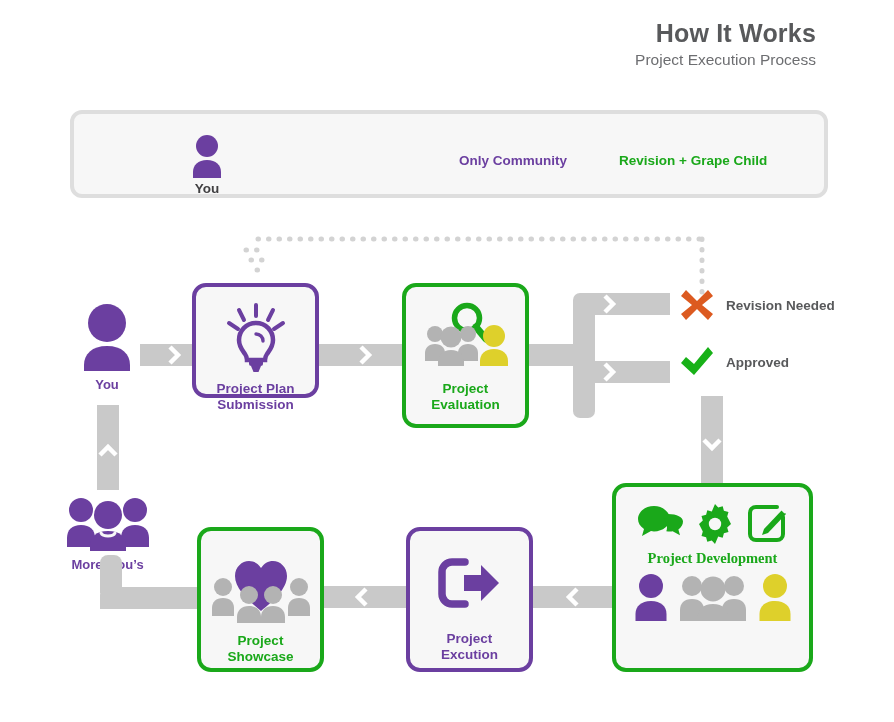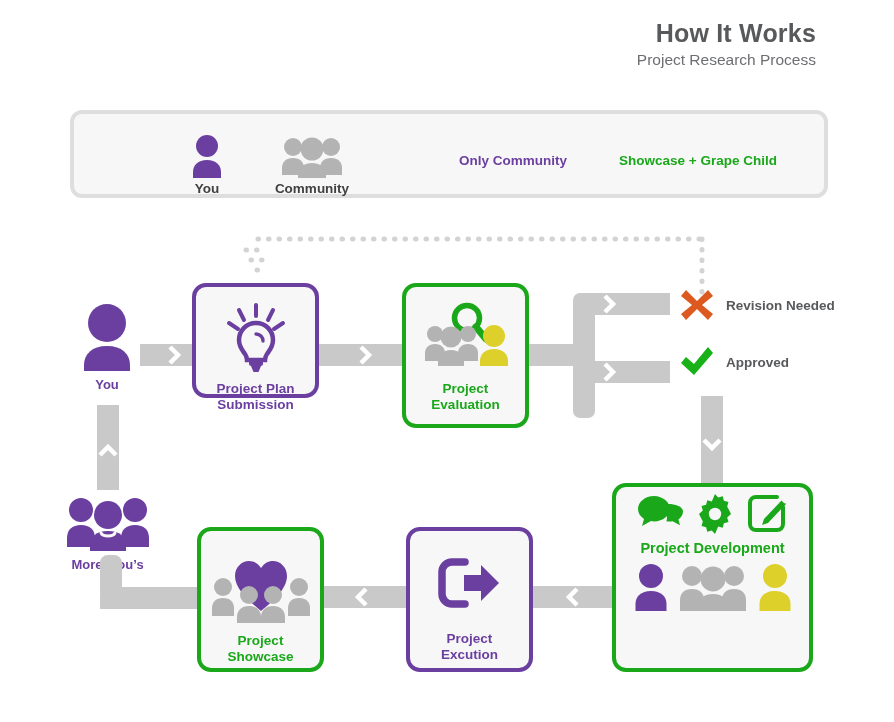--- a/index.html
+++ b/index.html
@@ -57,21 +57,21 @@
 
   
   #card-plan{left:192px;top:283px;width:127px;height:115px;padding-top:14px;}
   #card-plan .label{margin-top:8px;}
   #card-eval{left:402px;top:283px;width:127px;height:145px;padding-top:14px;}
   #card-eval .label{margin-top:10px;}
   #card-showcase{left:197px;top:527px;width:127px;height:145px;padding-top:16px;}
   #card-showcase .label{margin-top:10px;}
   #card-exec{left:406px;top:527px;width:127px;height:145px;padding-top:26px;}
   #card-exec .label{margin-top:22px;}
-  #card-dev{left:612px;top:483px;width:201px;height:189px;padding-top:0;}
+  #card-dev{left:612px;top:483px;width:201px;height:189px;padding-top:10px;font-family:Liberation Serif, serif;}
   #card-dev .label{margin-top:6px;font-size:14.5px;}
   #card-dev .sublist{margin-top:5px;text-align:center;}
   #card-dev .sublist div{
     font-size:12.3px;font-weight:bold;color:#1aa81a;line-height:17px;white-space:nowrap;
   }
   #card-dev .icons{margin-top:7px;gap:7px;}
 
   
   .actor{position:absolute;text-align:center;}
   .actor .cap{
@@ -91,52 +91,39 @@
   .gr-round{border-radius:7px;}
 
   
   .dotline{position:absolute;}
 </style>
 </head>
 <body>
 
 <div class="abs" id="header">
   <div class="title">How It Works</div>
-  <div class="subtitle">Project Research Process</div>
+  <div class="subtitle">Project Execution Process</div>
 </div>
 
 <div id="legend" class="abs">
 
   <div class="legend-item" id="li-you">
     <div class="glyph">
       <svg width="34" height="44" viewBox="0 0 34 44" aria-hidden="true">
         <circle cx="17" cy="12" r="11" fill="#6B3FA0"></circle>
         <path d="M17 26c-9 0-14 5-14 12v6h28v-6c0-7-5-12-14-12z" fill="#6B3FA0"></path>
       </svg>
     </div>
     <div class="cap">You</div>
   </div>
 
-  <div class="legend-item" id="li-comm">
-    <div class="glyph">
-      <svg width="62" height="44" viewBox="0 0 62 44" aria-hidden="true">
-        <circle cx="12" cy="13" r="9" fill="#B3B3B3"></circle>
-        <path d="M12 24c-7 0-11 4-11 10v7h22v-7c0-6-4-10-11-10z" fill="#B3B3B3"></path>
-        <circle cx="50" cy="13" r="9" fill="#B3B3B3"></circle>
-        <path d="M50 24c-7 0-11 4-11 10v7h22v-7c0-6-4-10-11-10z" fill="#B3B3B3"></path>
-        <circle cx="31" cy="15" r="11.5" fill="#B3B3B3"></circle>
-        <path d="M31 29c-9 0-14 5-14 12v3h28v-3c0-7-5-12-14-12z" fill="#B3B3B3"></path>
-      </svg>
-    </div>
-    <div class="cap">Community</div>
-  </div>
 
 
   <div class="legend-text" id="li-only">Only Community</div>
-  <div class="legend-text" id="li-both">Showcase + Grape Child</div>
+  <div class="legend-text" id="li-both">Revision + Grape Child</div>
 </div>
 
 <svg class="dotline" style="left:240px;top:232px;" width="480" height="70">
 
   <line x1="18" y1="7" x2="462" y2="7" stroke="#d3d3d3" stroke-width="5" stroke-linecap="round" stroke-dasharray="0.5 10"></line>
 
   <line x1="462" y1="7" x2="462" y2="62" stroke="#d3d3d3" stroke-width="5" stroke-linecap="round" stroke-dasharray="0.5 10"></line>
 
   <g>
     <line x1="6" y1="18" x2="22" y2="18" stroke="#d3d3d3" stroke-width="5" stroke-linecap="round" stroke-dasharray="0.5 10"></line>

